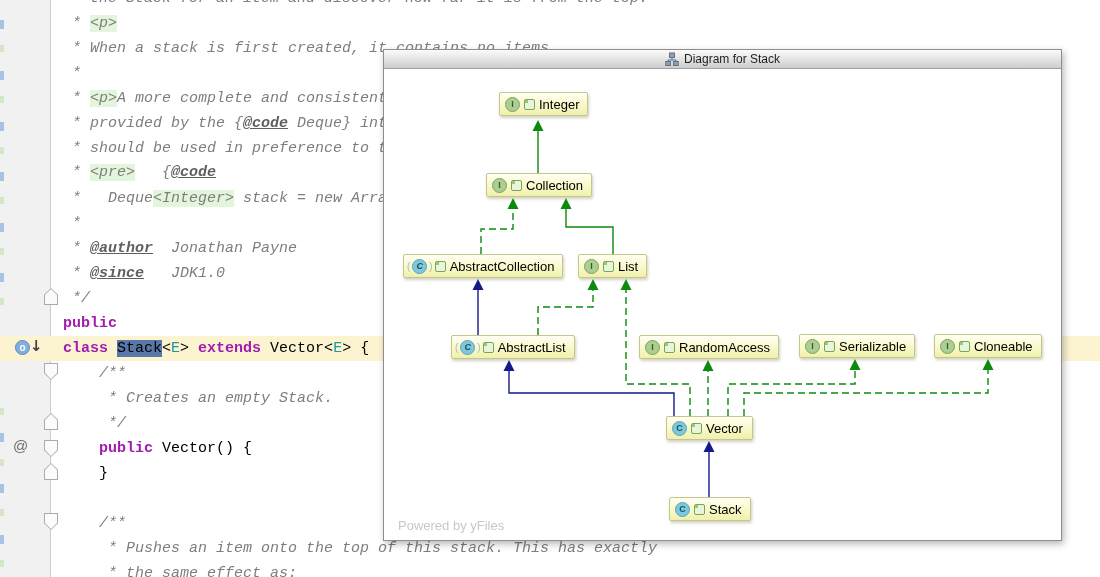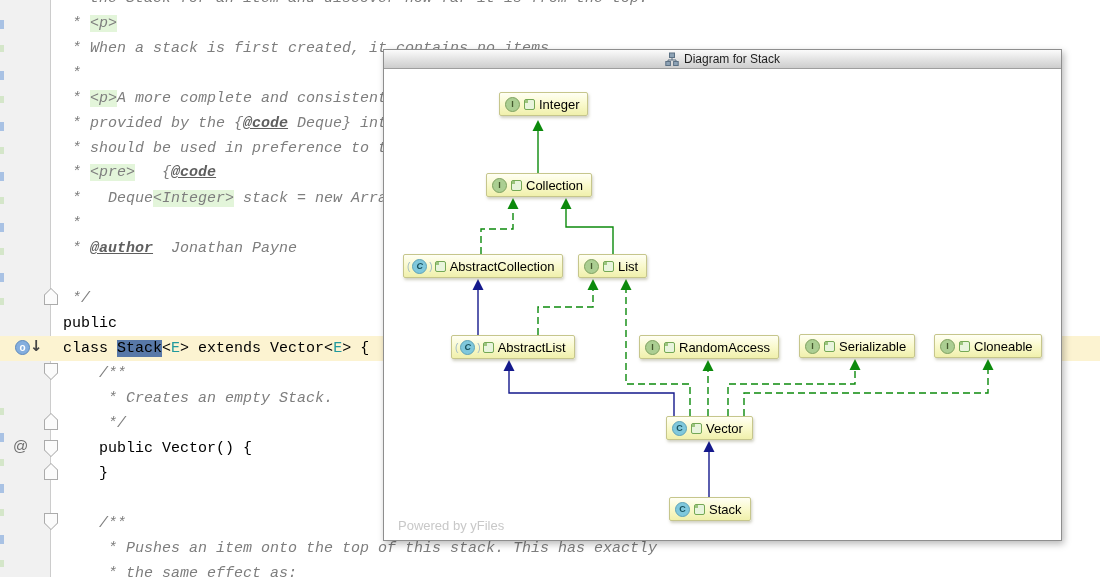--- a/index.html
+++ b/index.html
@@ -13,21 +13,21 @@
   .tick-blue{background:#A9C2E4;height:9px;}
   .tick-green{background:#D4E6C9;height:7px;}
   #current-line{position:absolute;left:0;top:336px;width:1100px;height:25px;background:#FCF3D1;}
 
   #code-layer{position:absolute;left:63px;top:0;width:1037px;height:577px;
               font-family:"Liberation Mono","DejaVu Sans Mono",monospace;font-size:15px;}
   .code-line{position:absolute;left:0;height:25px;line-height:25px;white-space:pre;}
   .tk-c  {color:#7E7E7E;font-style:italic;}
   .tk-ch {color:#7E7E7E;font-style:italic;background:#E3F5DA;}
   .tk-tag{color:#5F5F5F;font-style:italic;font-weight:bold;text-decoration:underline;}
-  .tk-kw {color:#000000;font-weight:normal;}
+  .tk-kw {color:#a21caf;font-weight:bold;}
   .tk-pl {color:#000000;}
   .tk-tp {color:#20999D;}
   .tk-sel{color:#000000;background:#5878A8;}
 
   
   .fold-marker{position:absolute;left:44px;width:14px;height:17px;}
   .fold-inner{position:absolute;left:1px;top:1px;right:1px;bottom:1px;background:#FBFBFB;}
   .fold-down,.fold-down .fold-inner{clip-path:polygon(0 0,100% 0,100% 60%,50% 100%,0 60%);}
   .fold-up,.fold-up .fold-inner{clip-path:polygon(50% 0,100% 40%,100% 100%,0 100%,0 40%);}
   .fold-marker{background:#ABABAB;}
@@ -97,20 +97,21 @@
       <div class="code-line" style="top: 11px;"><span class="tk-c"> * </span><span class="tk-ch">&lt;p&gt;</span></div>
       <div class="code-line" style="top: 36px;"><span class="tk-c"> * When a stack is first created, it contains no items.</span></div>
       <div class="code-line" style="top: 61px;"><span class="tk-c"> *</span></div>
       <div class="code-line" style="top: 86px;"><span class="tk-c"> * </span><span class="tk-ch">&lt;p&gt;</span><span class="tk-c">A more complete and consistent set of LIFO stack operations is</span></div>
       <div class="code-line" style="top: 111px;"><span class="tk-c"> * provided by the {</span><span class="tk-tag">@code</span><span class="tk-c"> Deque} interface and its implementations, which</span></div>
       <div class="code-line" style="top: 136px;"><span class="tk-c"> * should be used in preference to this class.  For example:</span></div>
       <div class="code-line" style="top: 160px;"><span class="tk-c"> * </span><span class="tk-ch">&lt;pre&gt;</span><span class="tk-c">   {</span><span class="tk-tag">@code</span></div>
       <div class="code-line" style="top: 186px;"><span class="tk-c"> *   Deque</span><span class="tk-ch">&lt;Integer&gt;</span><span class="tk-c"> stack = new ArrayDeque</span><span class="tk-ch">&lt;Integer&gt;</span><span class="tk-c">();}</span></div>
       <div class="code-line" style="top: 211px;"><span class="tk-c"> *</span></div>
       <div class="code-line" style="top: 236px; text-align: center;"><span class="tk-c"> * </span><span class="tk-tag">@author</span><span class="tk-c">  Jonathan Payne</span></div>
+      <div class="code-line" style="top: 261px;"><span class="tk-c"> * </span><span class="tk-tag">@since</span><span class="tk-c">   JDK1.0</span></div>
       <div class="code-line" style="top: 286px;"><span class="tk-c"> */</span></div>
       <div class="code-line" style="top: 311px;"><span class="tk-kw">public</span></div>
       <div class="code-line" style="top: 336px;"><span class="tk-kw">class</span><span class="tk-pl"> </span><span class="tk-sel">Stack</span><span class="tk-pl">&lt;</span><span class="tk-tp">E</span><span class="tk-pl">&gt; </span><span class="tk-kw">extends</span><span class="tk-pl"> Vector&lt;</span><span class="tk-tp">E</span><span class="tk-pl">&gt; {</span></div>
       <div class="code-line" style="top: 361px;"><span class="tk-c">    /**</span></div>
       <div class="code-line" style="top: 386px; text-align: center;"><span class="tk-c">     * Creates an empty Stack.</span></div>
       <div class="code-line" style="top: 411px;"><span class="tk-c">     */</span></div>
       <div class="code-line" style="top: 436px;"><span class="tk-kw">    public</span><span class="tk-pl"> Vector() {</span></div>
       <div class="code-line" style="top: 461px;"><span class="tk-pl">    }</span></div>
       <div class="code-line" style="top: 511px;"><span class="tk-c">    /**</span></div>
       <div class="code-line" style="top: 536px;"><span class="tk-c">     * Pushes an item onto the top of this stack. This has exactly</span></div>

